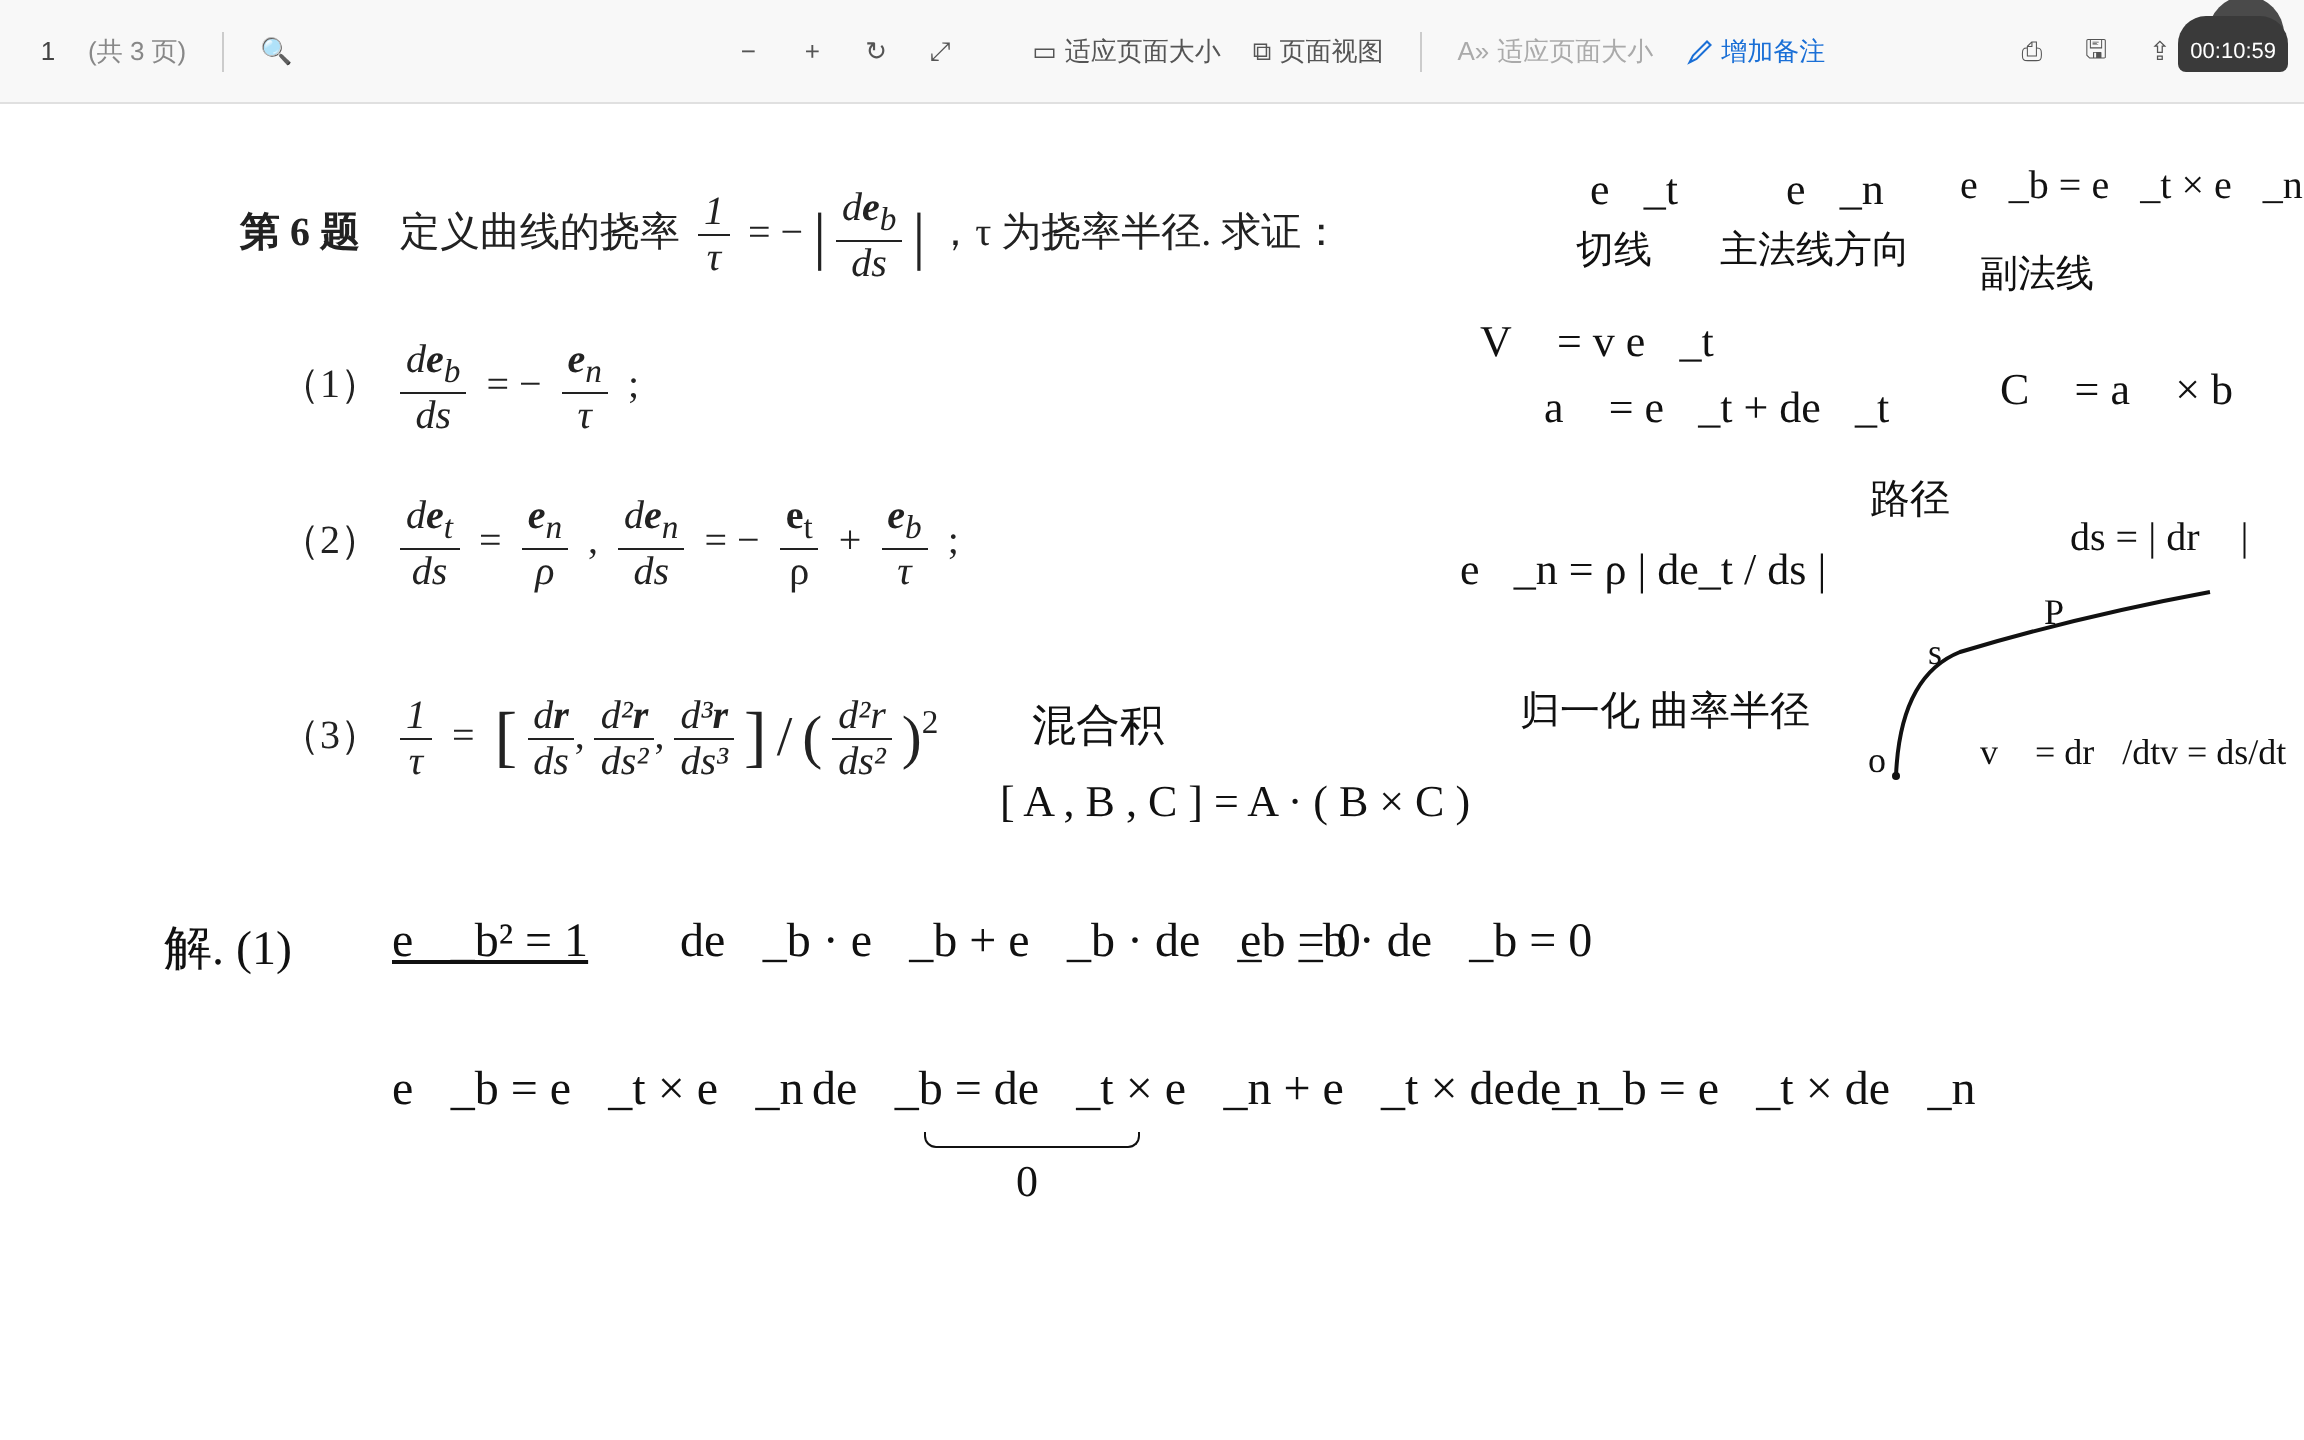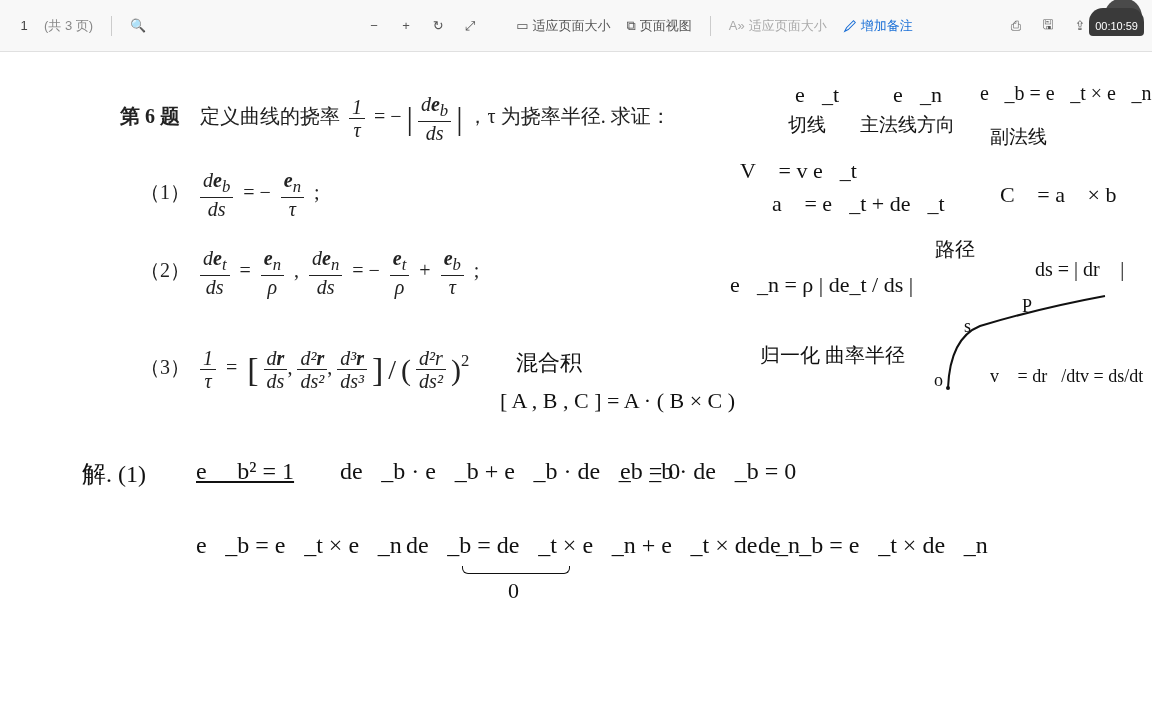--- a/index.html
+++ b/index.html
@@ -205,21 +205,21 @@
     <span class="frac" style="font-style:italic;">
         <span class="num"><b>e</b><sub>n</sub></span>
         <span class="den">ρ</span>
       </span>
     &nbsp;,&nbsp;
     <span class="frac" style="font-style:italic;justify-content:flex-end;">
         <span class="num">d<b>e</b><sub>n</sub></span>
         <span class="den">d<i>s</i></span>
       </span>
     &nbsp;= −&nbsp;
-    <span class="frac" style="font-style:italic;">
+    <span class="frac" style="">
         <span class="num"><b>e</b><sub>t</sub></span>
         <span class="den">ρ</span>
       </span>
     &nbsp;+&nbsp;
     <span class="frac" style="font-style:italic;">
         <span class="num"><b>e</b><sub>b</sub></span>
         <span class="den">τ</span>
       </span>
     &nbsp;;
   </div>

